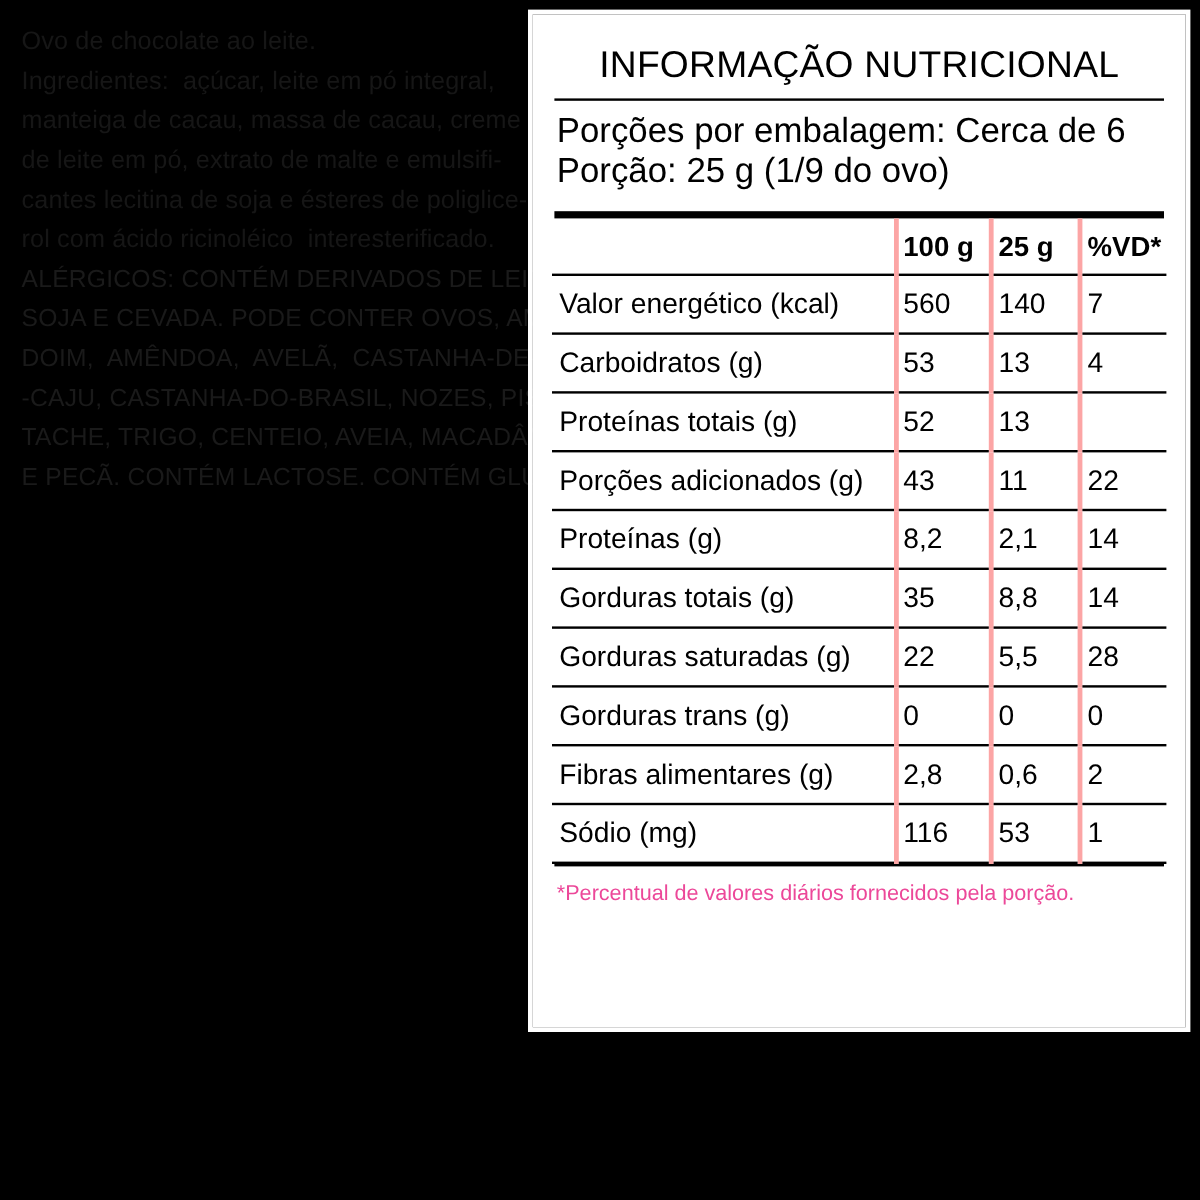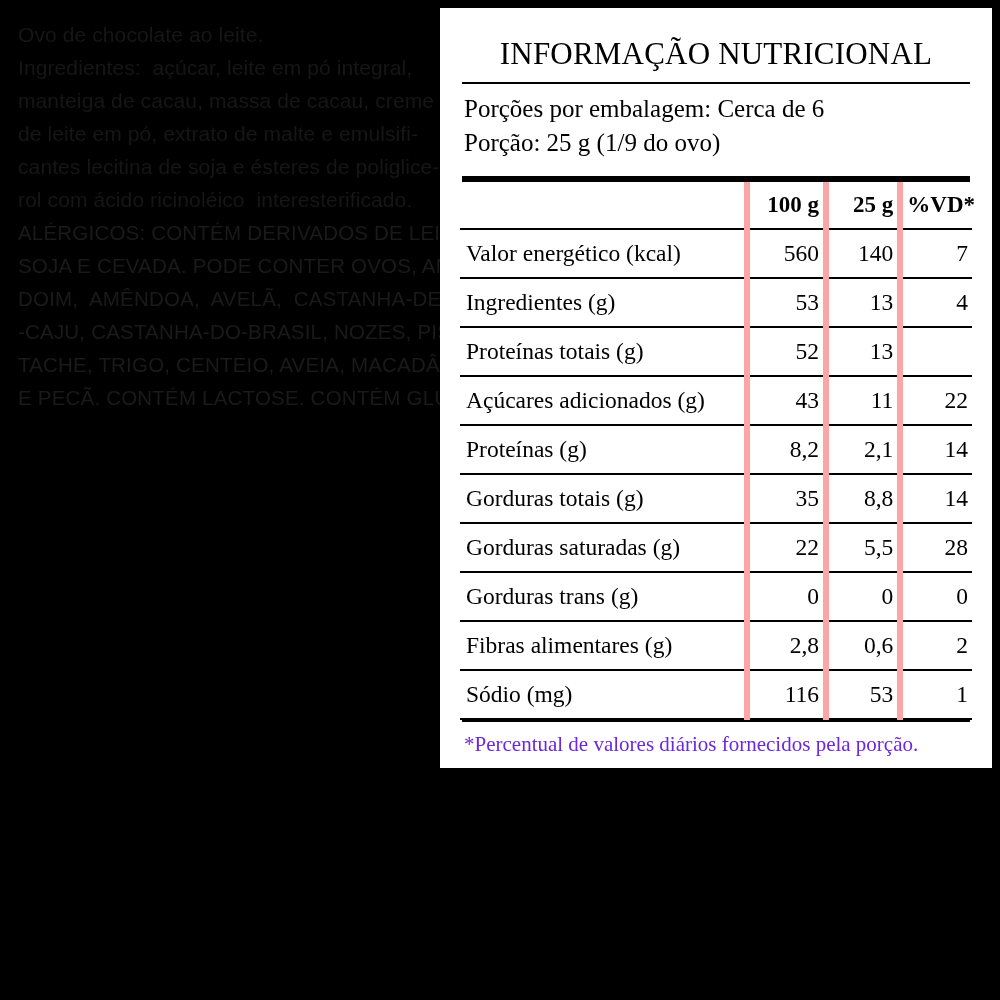--- a/index.html
+++ b/index.html
@@ -39,26 +39,25 @@
     font-size: 20.5px;
     letter-spacing: 0.2px;
   }
 
   
   #nutrition-box {
     position: absolute;
     left: 440px;
     top: 8px;
     width: 552px;
-    height: 760px;
+    height: 852px;
     background: #ffffff;
     border: 4px solid #ffffff;
     box-sizing: border-box;
     padding: 0;
-    font-family: Liberation Serif, serif;
   }
   #nutrition-inner {
     box-sizing: border-box;
     width: 100%;
     height: 100%;
     padding: 18px 16px 10px 16px;
     background: #ffffff;
     color: #000000;
   }
 
@@ -75,21 +74,21 @@
     margin: 0 2px;
   }
   .rule-thick {
     border-bottom: 6px solid #000;
     margin: 8px 2px 0 2px;
   }
   #nf-servings {
     padding: 8px 4px 8px 4px;
   }
   #nf-servings div {
-    font-size: 25px;
+    font-size: 29px;
     line-height: 34px;
     color: #000;
   }
 
   table#nf-table {
     width: 100%;
     border-collapse: collapse;
     table-layout: fixed;
   }
   table#nf-table col.c-label { width: 56%; }
@@ -100,41 +99,41 @@
   table#nf-table th, table#nf-table td {
     border-bottom: 2px solid #000;
     font-weight: 400;
     font-size: 23.5px;
     color: #000;
     padding: 6px 4px 7px 4px;
     height: 34px;
     vertical-align: middle;
   }
   table#nf-table th.num, table#nf-table td.num {
-    text-align: right;
-    border-left: 6px solid #fca5a5;
+    text-align: left;
+    border-left: 4px solid #fca5a5;
   }
   table#nf-table th.lbl, table#nf-table td.lbl {
     text-align: left;
     padding-left: 6px;
   }
   table#nf-table thead th {
     font-weight: 700;
     font-size: 23px;
     padding-bottom: 6px;
   }
   table#nf-table thead th.lbl { border-bottom: 2px solid #000; }
   td.lbl.ind1 { padding-left: 22px; }
   td.lbl.ind2 { padding-left: 30px; }
   tr.last td { border-bottom: none; }
 
   #nf-footnote {
-    font-size: 21px;
+    font-size: 18px;
     padding: 9px 2px 0 4px;
-    color: #6d28d9;
+    color: #ec4899;
     line-height: 26px;
   }
 </style>
 </head>
 <body>
 
 <div id="ingredients-panel">
   <div class="line">Ovo de chocolate ao leite.</div>
   <div class="line">Ingredientes:  açúcar, leite em pó integral,</div>
   <div class="line">manteiga de cacau, massa de cacau, creme</div>
@@ -177,33 +176,33 @@
         </tr>
       </thead>
       <tbody>
         <tr>
           <td class="lbl">Valor energético (kcal)</td>
           <td class="num">560</td>
           <td class="num">140</td>
           <td class="num">7</td>
         </tr>
         <tr>
-          <td class="lbl">Ingredientes (g)</td>
+          <td class="lbl">Carboidratos (g)</td>
           <td class="num">53</td>
           <td class="num">13</td>
           <td class="num">4</td>
         </tr>
         <tr>
           <td class="lbl ind1">Proteínas totais (g)</td>
           <td class="num">52</td>
           <td class="num">13</td>
           <td class="num"></td>
         </tr>
         <tr>
-          <td class="lbl ind2">Açúcares adicionados (g)</td>
+          <td class="lbl ind2">Porções adicionados (g)</td>
           <td class="num">43</td>
           <td class="num">11</td>
           <td class="num">22</td>
         </tr>
         <tr>
           <td class="lbl">Proteínas (g)</td>
           <td class="num">8,2</td>
           <td class="num">2,1</td>
           <td class="num">14</td>
         </tr>

